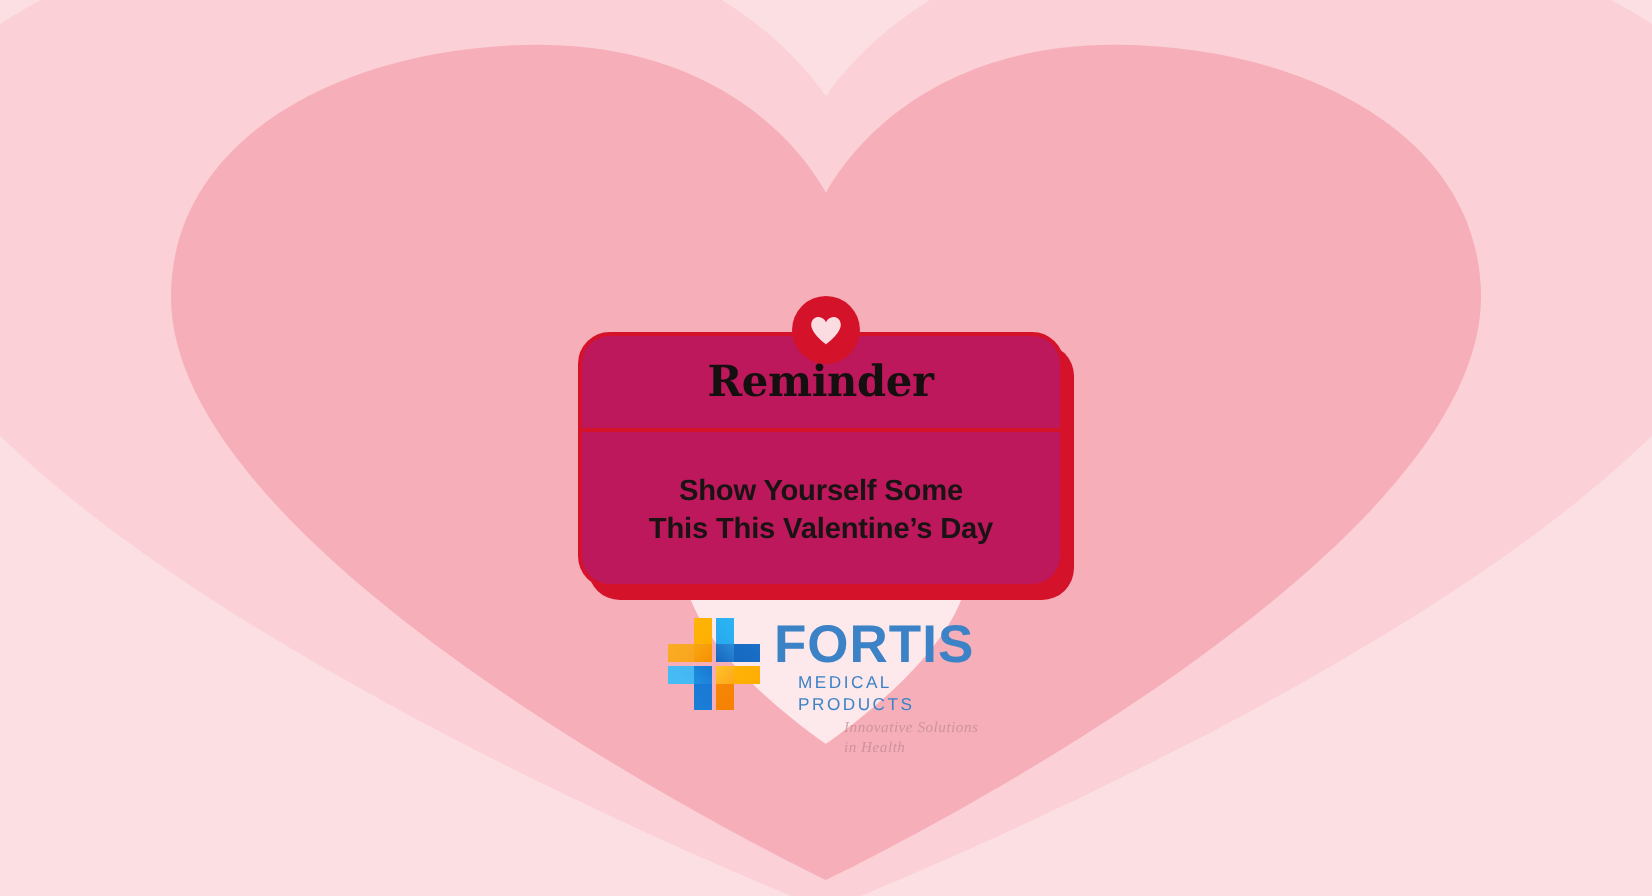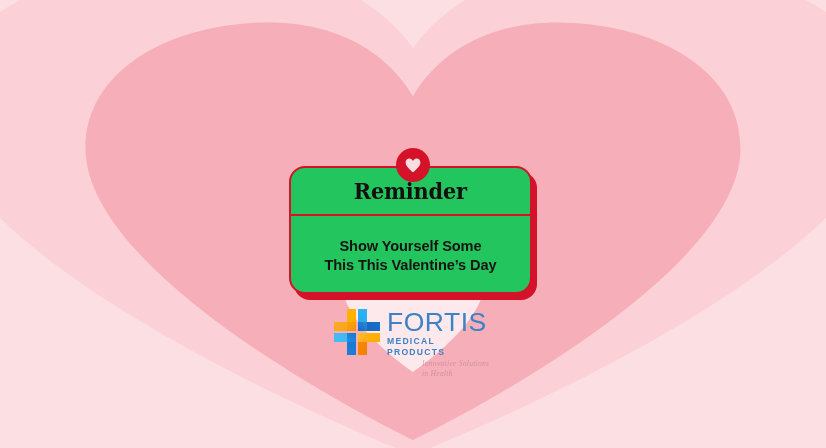--- a/index.html
+++ b/index.html
@@ -29,21 +29,21 @@
     position:absolute;
     left:5px; top:6px;
     width:243px; height:128px;
     background:#D4122A;
     border-radius:16px;
   }
   #card {
     position:absolute;
     left:0; top:0;
     width:243px; height:128px;
-    background:#22c55e;
+    background:#be185d;
     border:2px solid #D4122A;
     border-radius:16px;
     overflow:hidden;
   }
   #card-title-zone {
     height:48px;
     border-bottom:2px solid #D4122A;
     display:flex; align-items:center; justify-content:center;
   }
   #card-title {
@@ -92,34 +92,35 @@
   }
   #logo-mark { width:52px; height:52px; flex:0 0 52px; }
   #logo-mark svg { display:block; width:52px; height:52px; }
   #logo-text {
     margin-left:4px;
     padding-top:3px;
     display:flex; flex-direction:column;
   }
   #logo-wordmark {
     font-family:"Liberation Sans", sans-serif;
-    font-weight:normal;
+    font-weight:bold;
     font-size:26.5px;
     line-height:26px;
     letter-spacing:0.5px;
     color:#3B82C6;
   }
   #logo-sub {
     font-family:"Liberation Sans", sans-serif;
-    font-weight:bold;
+    font-weight:normal;
     font-size:8.6px;
     line-height:11px;
     letter-spacing:1.25px;
     color:#3B82C6;
     margin-top:1px;
+    margin-left:12px;
   }
   #logo-tag {
     font-family:"Liberation Serif", serif;
     font-style:italic;
     font-size:7.6px;
     line-height:10px;
     letter-spacing:0.25px;
     color:#b5838c;
     opacity:0.62;
     margin-top:1px;

